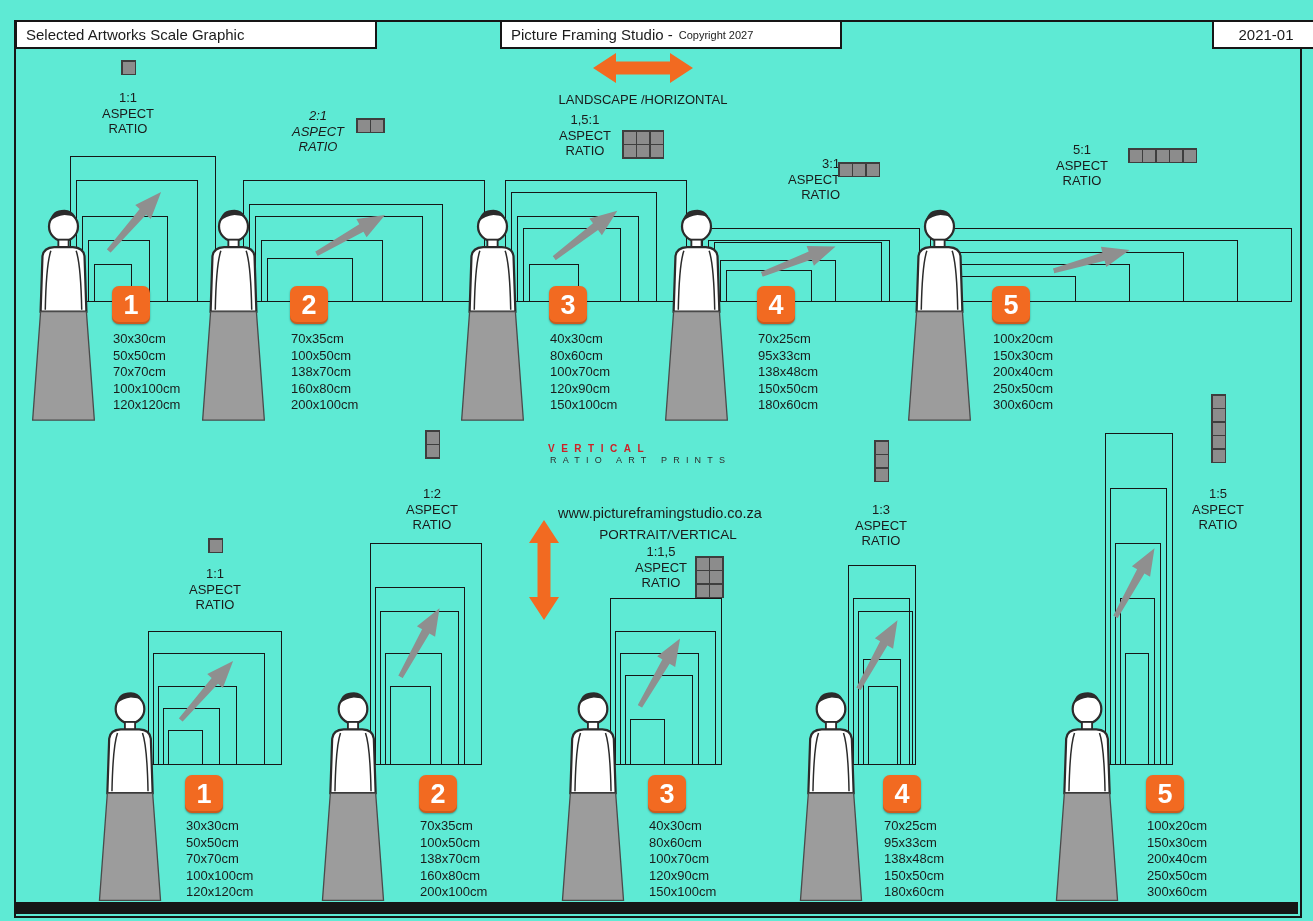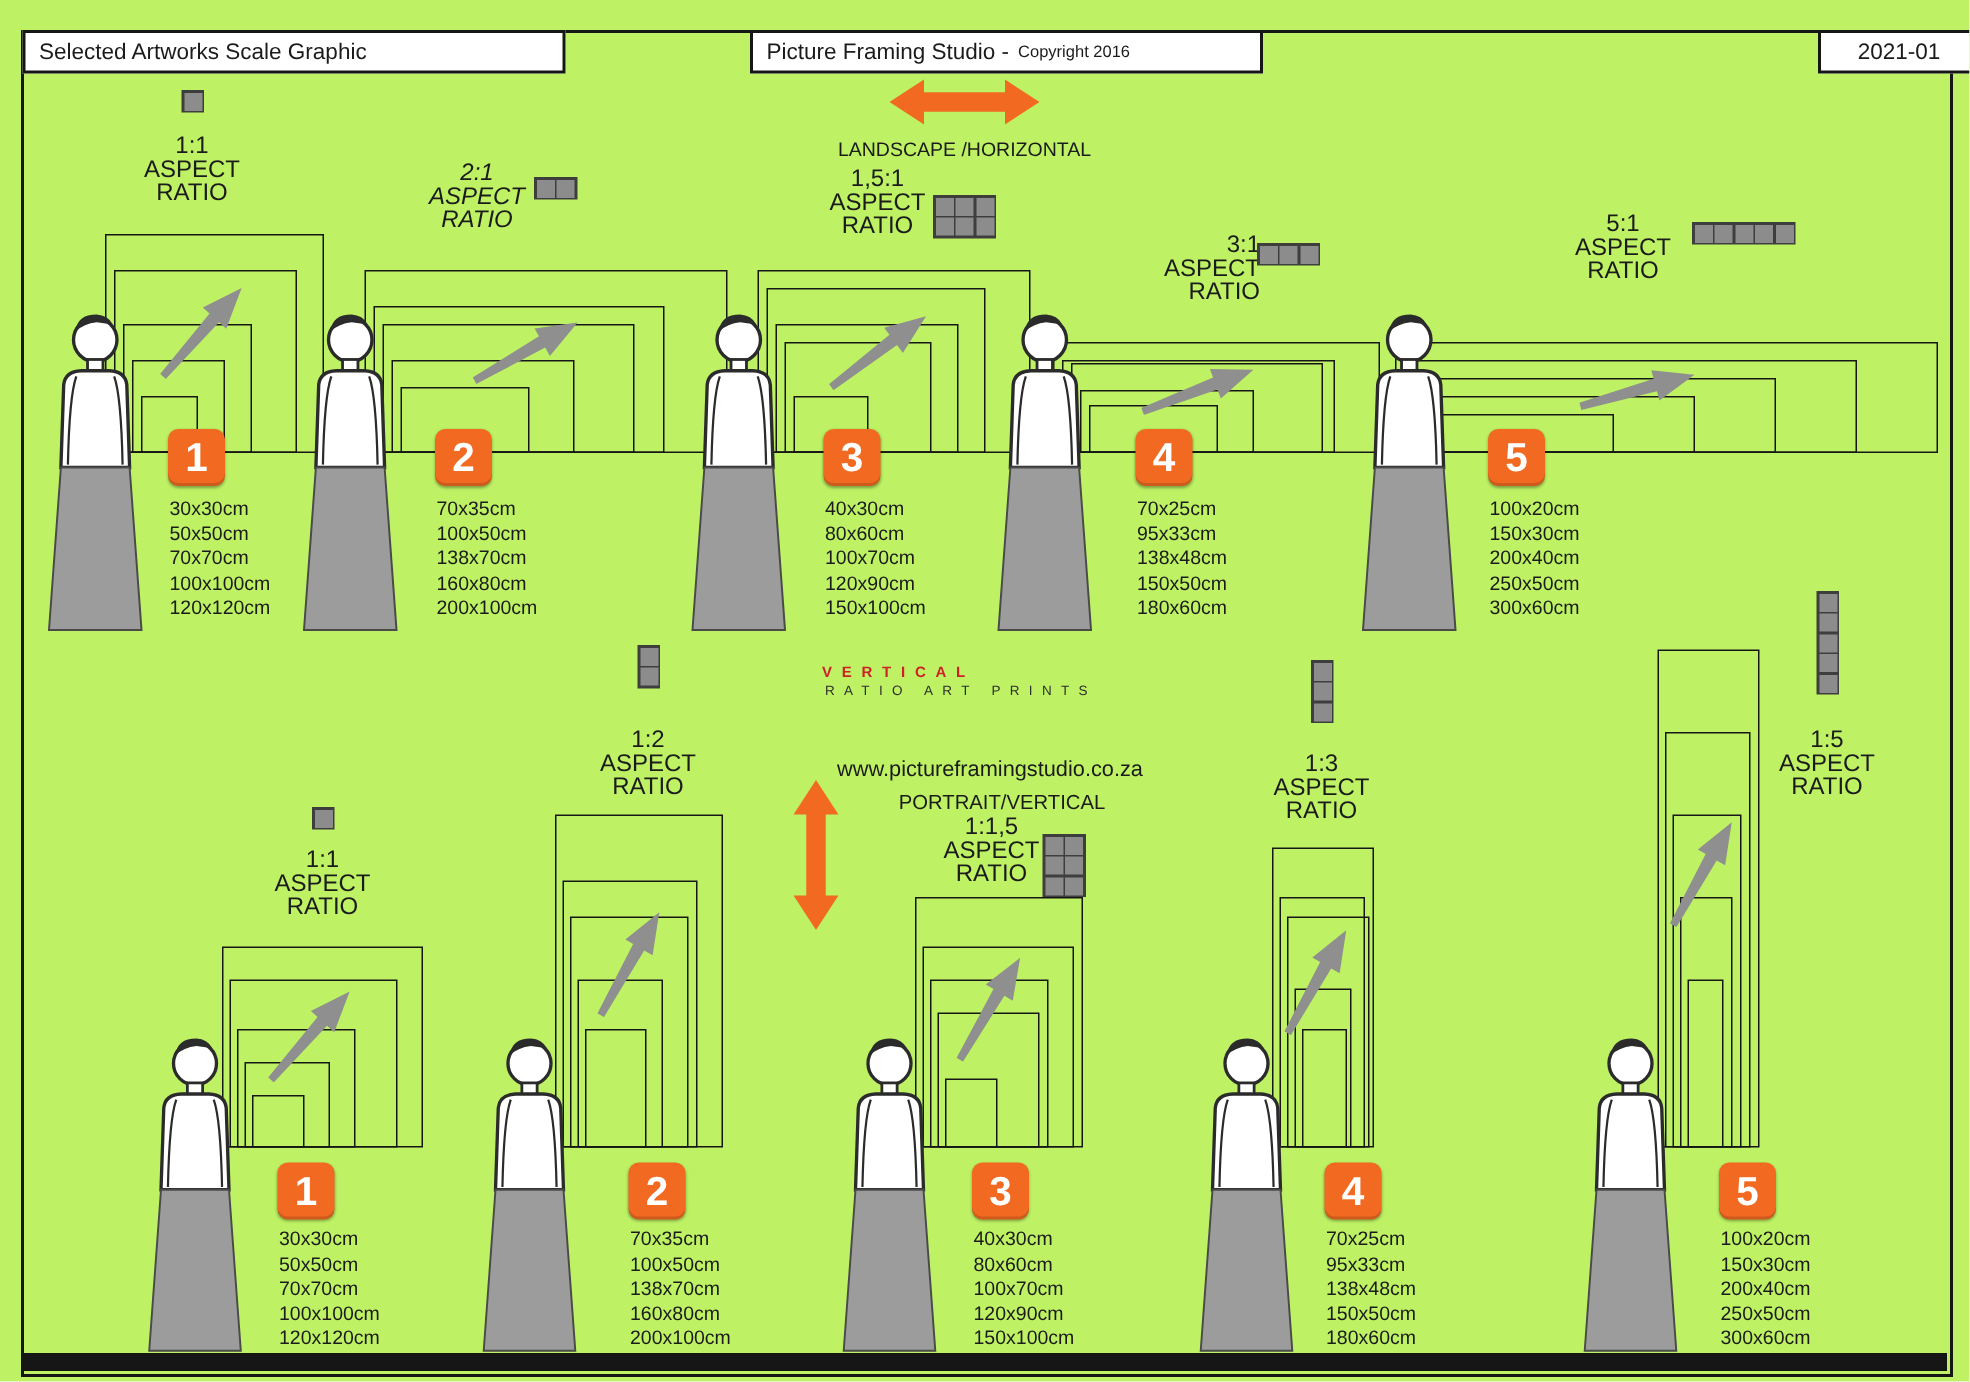--- a/index.html
+++ b/index.html
@@ -1,18 +1,18 @@
 <!DOCTYPE html>
 <html style="--accent: #F26A21; --logo-red: #CE2127; --figure-gray: #9C9C9C; --arrow-gray: #8F8F8F; --icon-gray: #8C8C8C;"><head>
 <meta charset="utf-8">
 <title>Selected Artworks Scale Graphic</title>
 <style>
   html,body{margin:0;padding:0;background:#fff;}
   body{font-family:"Liberation Sans",sans-serif;color:#1b1b1b;}
-  .page{position:relative;width:1313px;height:921px;background:#bef264;overflow:hidden;}
+  .page{position:relative;width:1313px;height:921px;background:#5eead4;overflow:hidden;}
   .outer-border{position:absolute;left:14px;top:20px;width:1284px;height:894px;border:2px solid #161616;z-index:0;}
   .bottom-bar{position:absolute;left:14px;top:902px;width:1284px;height:12px;background:#161616;z-index:0;}
   .header-box{position:absolute;top:20px;height:25px;border:2px solid #161616;background:#fff;display:flex;align-items:center;padding:0 9px;font-size:15px;white-space:nowrap;z-index:6;}
   .header-left{left:15px;width:340px;}
   .header-center{left:500px;width:320px;}
   .header-right{left:1212px;width:86px;justify-content:center;}
   .copyright{font-size:11px;margin-left:6px;}
   .h-arrow{position:absolute;left:593px;top:52px;z-index:5;line-height:0;}
   .h-arrow-label{position:absolute;left:553px;top:92px;width:180px;text-align:center;font-size:13px;z-index:5;}
   .orange polygon{fill:var(--accent,#F26A21);}
@@ -22,37 +22,37 @@
   .logo-tagline{font-size:9px;letter-spacing:6.2px;color:#2e2e2e;margin-left:5px;margin-top:1px;}
   .website{position:absolute;left:540px;top:505px;width:240px;text-align:center;font-size:14.5px;z-index:5;}
   .portrait-label{position:absolute;left:553px;top:527px;width:230px;text-align:center;font-size:13.5px;z-index:5;}
   .v-arrow{position:absolute;left:528px;top:520px;z-index:5;line-height:0;}
   .frame-rect{position:absolute;border:1.5px solid #161616;z-index:1;background:transparent;}
   .person{position:absolute;z-index:2;line-height:0;}
   .g-arrow{position:absolute;width:80px;height:22px;z-index:3;line-height:0;transform-origin:center;}
   .g-arrow polygon{fill:var(--arrow-gray,#8F8F8F);}
   .badge{position:absolute;width:38px;height:38px;background:var(--accent,#F26A21);border-radius:7px;z-index:4;display:flex;align-items:center;justify-content:center;color:#fff;font-size:27px;font-weight:bold;box-shadow:inset 0 -2px 0 rgba(0,0,0,0.15),0 1px 2px rgba(0,0,0,0.35);}
   .size-list{position:absolute;font-size:13px;line-height:16.5px;z-index:4;}
-  .ratio-block{position:absolute;width:100px;margin-left:-50px;text-align:center;font-size:16px;line-height:15.5px;z-index:2;}
+  .ratio-block{position:absolute;width:100px;margin-left:-50px;text-align:center;font-size:13px;line-height:15.5px;z-index:2;}
   .ratio-icon{position:absolute;display:grid;gap:1.5px;background:#3e3e3e;padding:1.5px;z-index:2;}
   .ratio-cell{width:12px;height:12px;background:var(--icon-gray,#8C8C8C);}
 </style>
 </head>
 <body>
 
 <div class="page" id="page">
   <div class="outer-border"></div>
   <div class="bottom-bar"></div>
 
   <div class="header-box header-left">
     <span>Selected Artworks Scale Graphic</span>
   </div>
   <div class="header-box header-center">
     <span>Picture Framing Studio -</span>
-    <span class="copyright">Copyright 2016</span>
+    <span class="copyright">Copyright 2027</span>
   </div>
   <div class="header-box header-right">
     <span>2021-01</span>
   </div>
 
   <div class="h-arrow orange">
     <svg width="100" height="32" viewBox="0 0 100 32" xmlns="http://www.w3.org/2000/svg">
       <polygon points="0,16 23,1 23,9.5 77,9.5 77,1 100,16 77,31 77,22.5 23,22.5 23,31"></polygon>
     </svg>
   </div>

